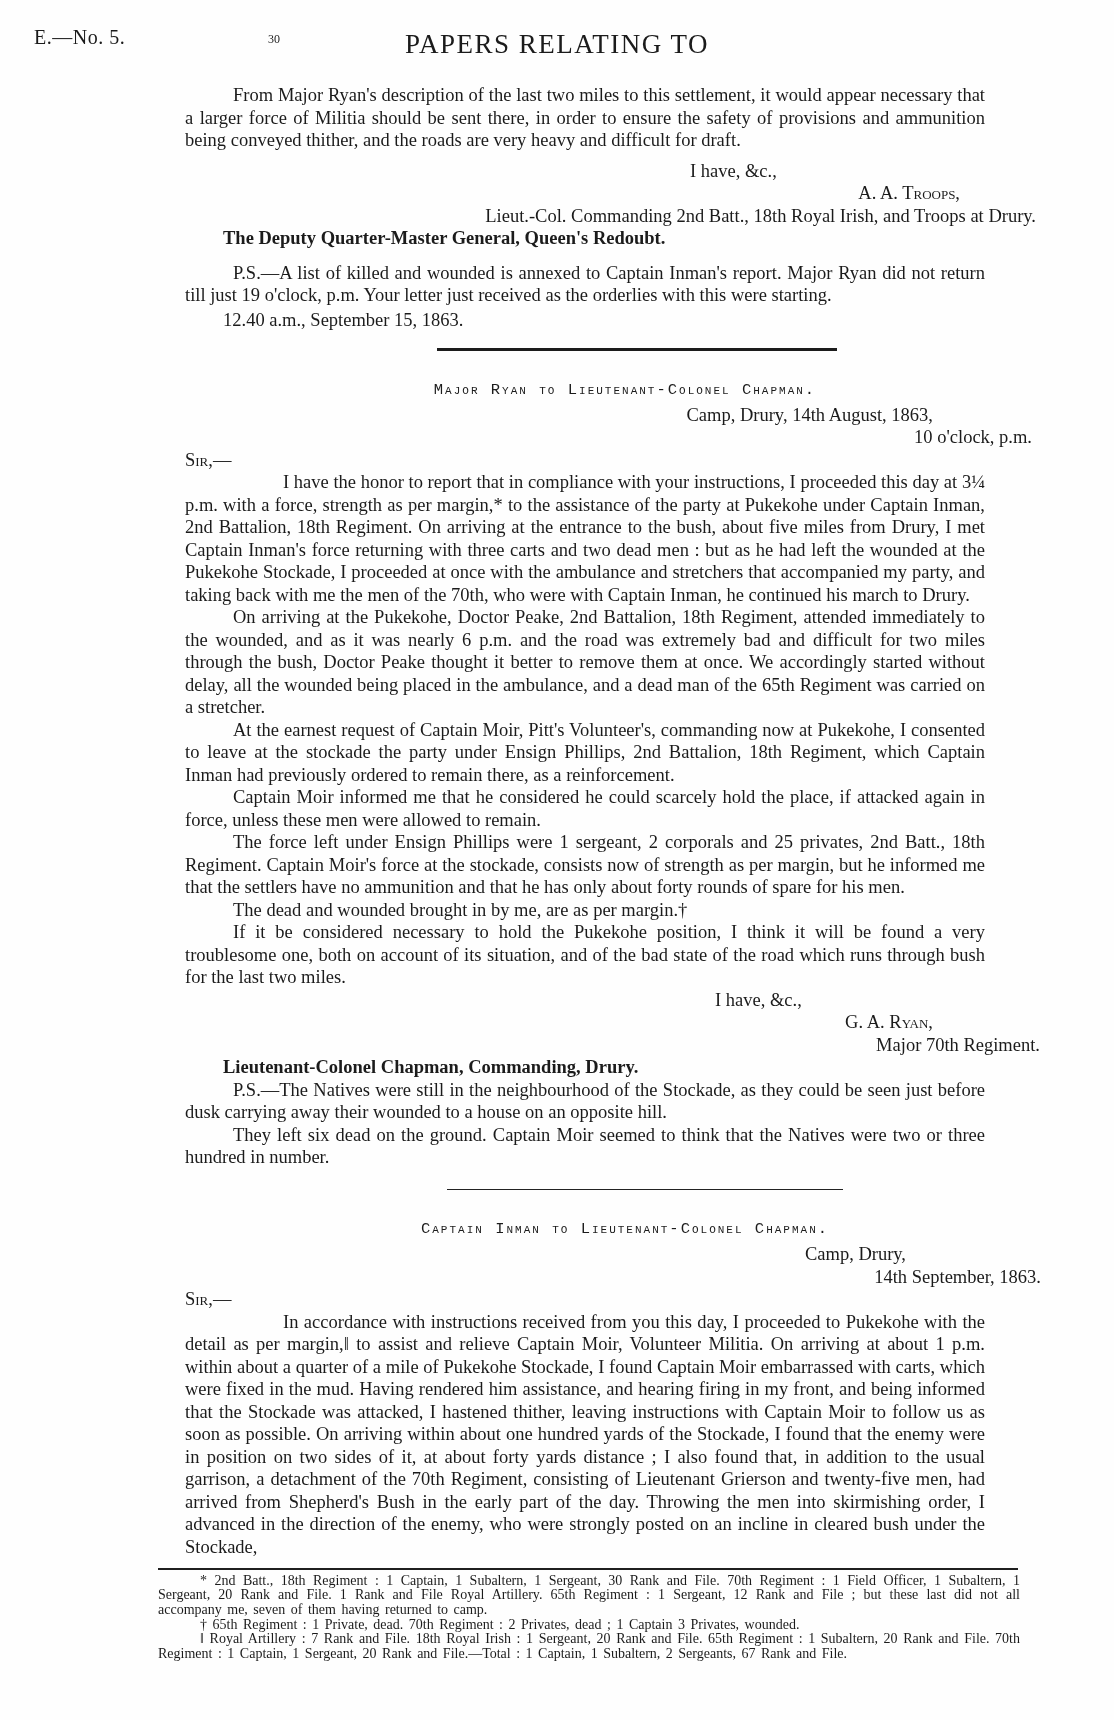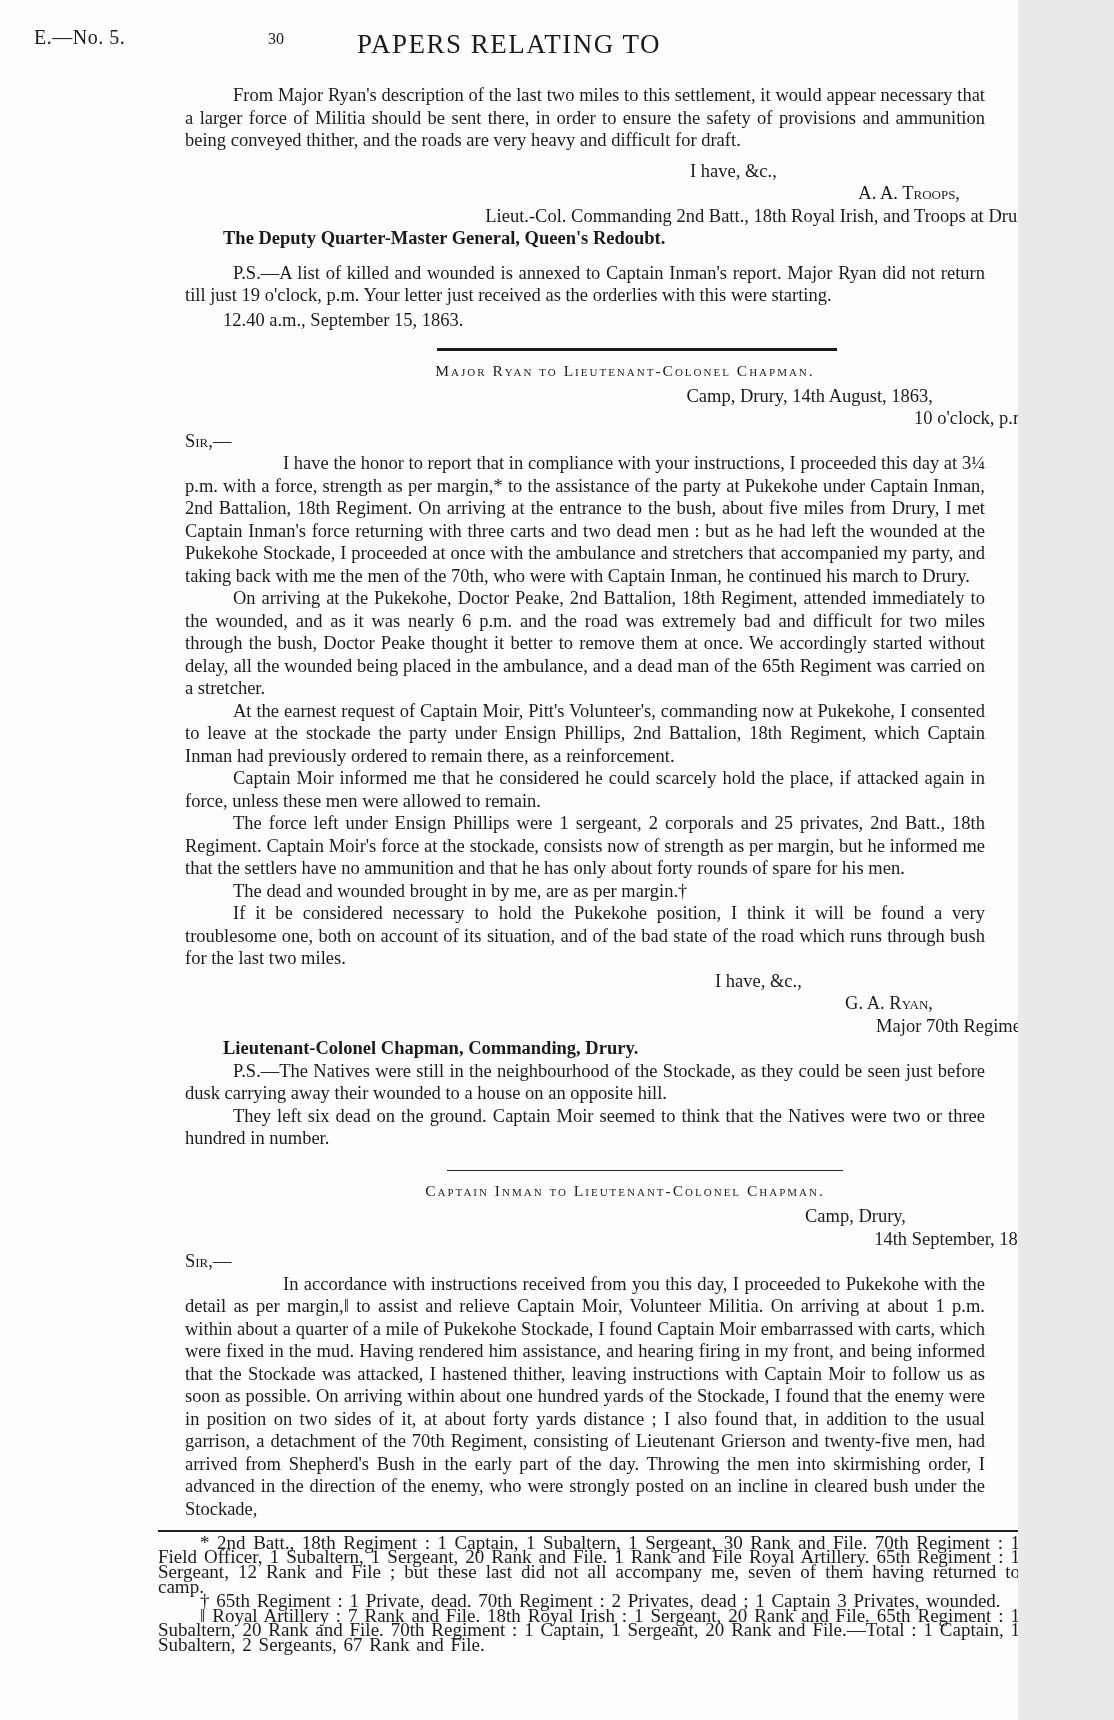--- a/index.html
+++ b/index.html
@@ -2,28 +2,28 @@
 <html><head>
 <meta charset="utf-8">
 <style>
   html,body { margin:0; padding:0; }
   body {
     background:#e9e9e9;
     font-family:"Liberation Serif","DejaVu Serif",serif;
   }
   .page {
     position:relative;
-    width:1018px; height:1720px;
+    width:1114px; height:1720px;
     background:#fefefe;
     color:#1b1b1b;
     font-size:18.5px; line-height:22.5px;
     overflow:hidden;
   }
   .hdr-edition { position:absolute; left:34px; top:26px; font-size:20px; letter-spacing:.5px; }
-  .hdr-pagenum { position:absolute; left:268px; top:28px; font-size:16px; }
+  .hdr-pagenum { position:absolute; left:268px; top:28px; font-size:12px; }
   .hdr-title   { padding-top:28px; text-align:center; font-size:27px; letter-spacing:1.5px; line-height:32px; }
 
   .col { margin-left:185px; width:800px; text-align:justify; }
 
   p, .line { margin:0; }
   .para       { text-indent:48px; }
   .para-open  { text-indent:98px; }
   .para-ps    { text-indent:48px; }
 
   .intro { margin-top:24px; text-indent:48px; }
@@ -39,42 +39,43 @@
 
   .rule-center {
     height:2.5px; background:#1c1c1c; border:0;
     width:400px; margin:17px 0 0 252px;
   }
   .rule-center-2 {
     height:1.8px; background:#222; border:0;
     width:396px; margin:20px 0 0 262px;
   }
   .letter-heading {
-    margin-top:10px;
+    margin-top:29px;
     text-align:center;
     font-variant:small-caps;
     font-size:15.5px; letter-spacing:2px; line-height:20px;
     position:relative; left:40px;
     text-indent:0;
+    font-family:Liberation Mono, monospace;
   }
   .dateline-r1 { text-align:right; margin-right:52px;  margin-top:4px; }
   .dateline-r2 { text-align:right; margin-right:-47px; }
   .dateline-r3 { text-align:right; margin-right:79px;  margin-top:4px; }
   .dateline-r4 { text-align:right; margin-right:-56px; }
   .salutation  { text-align:left; text-indent:0; }
   .sig-ryan    { text-align:right; margin-right:52px; }
   .sig-major   { text-align:right; margin-right:-55px; }
 
   .footnote-rule {
     height:1.5px; background:#1f1f1f; border:0;
     width:860px; margin:10px 0 4px -27px;
   }
   .footnotes {
     margin-left:-27px; width:862px;
-    font-size:19px; line-height:14.6px;
+    font-size:14px; line-height:14.6px;
     text-align:justify;
     word-spacing:2px;
   }
   .footnote { text-indent:42px; }
 </style>
 </head>
 <body>
 
 <div class="page">
 

